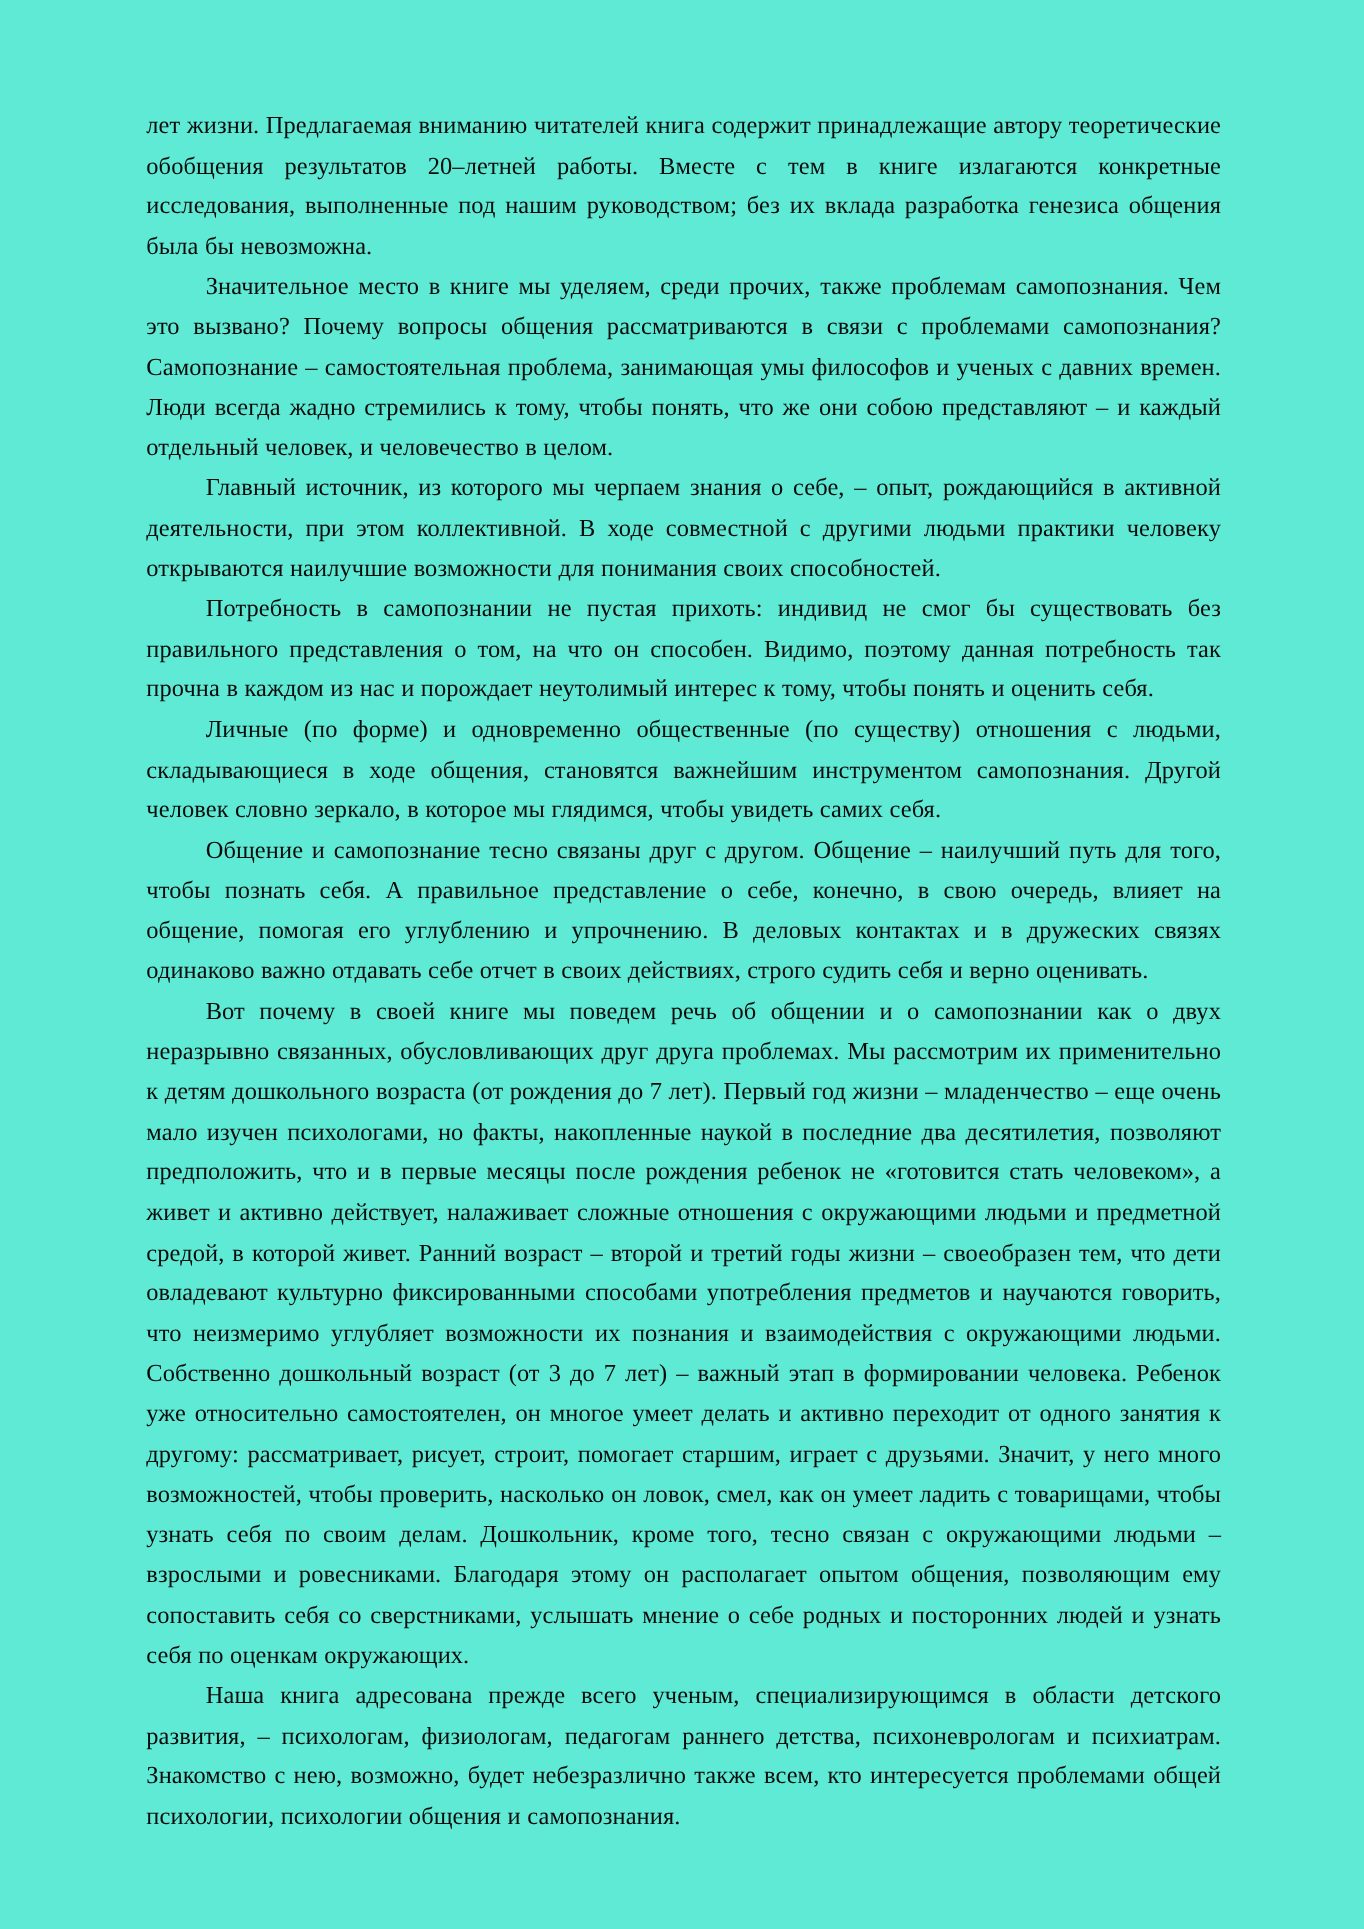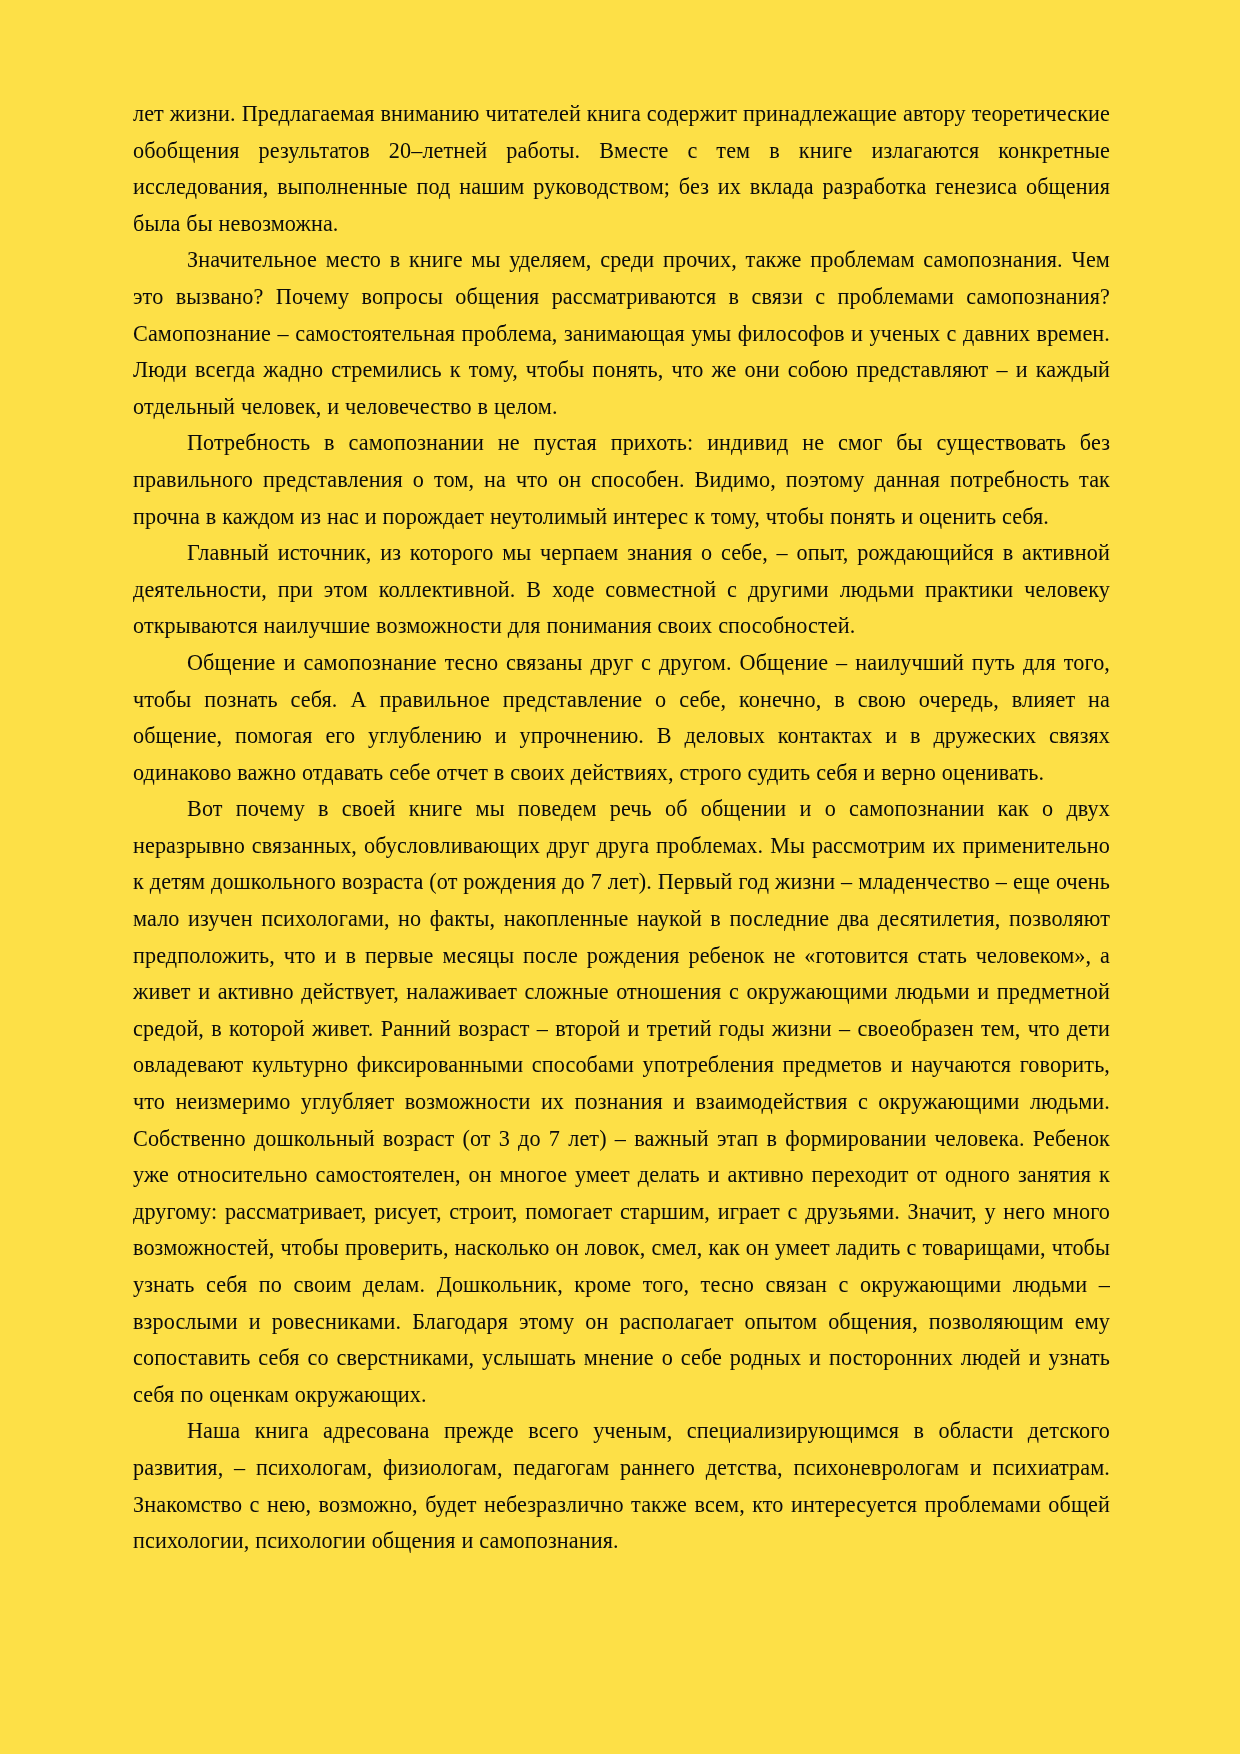--- a/index.html
+++ b/index.html
@@ -11,21 +11,21 @@
     width: 1240px;
     height: 1754px;
     font-family: "Liberation Serif", "DejaVu Serif", serif;
     color: #000000;
     -webkit-font-smoothing: none;
   }
   .page {
     position: relative;
     width: 1240px;
     height: 1754px;
-    background: #fde047;
+    background: #5eead4;
     box-sizing: border-box;
     padding: 96px 130px 0 133px;
   }
   .body-text {
     width: 977px;
   }
   p.para {
     margin: 0;
     padding: 0;
     text-align: justify;
@@ -41,20 +41,21 @@
     text-indent: 0;
   }
 </style>
 </head>
 <body>
 
 <div class="page">
   <div class="body-text">
     <p class="para no-indent">лет жизни. Предлагаемая вниманию читателей книга содержит принадлежащие автору теоретические обобщения результатов 20–летней работы. Вместе с тем в книге излагаются конкретные исследования, выполненные под нашим руководством; без их вклада разработка генезиса общения была бы невозможна.</p>
     <p class="para">Значительное место в книге мы уделяем, среди прочих, также проблемам самопознания. Чем это вызвано? Почему вопросы общения рассматриваются в связи с проблемами самопознания? Самопознание – самостоятельная проблема, занимающая умы философов и ученых с давних времен. Люди всегда жадно стремились к тому, чтобы понять, что же они собою представляют – и каждый отдельный человек, и человечество в целом.</p>
+    <p class="para">Главный источник, из которого мы черпаем знания о себе, – опыт, рождающийся в активной деятельности, при этом коллективной. В ходе совместной с другими людьми практики человеку открываются наилучшие возможности для понимания своих способностей.</p>
     <p class="para">Потребность в самопознании не пустая прихоть: индивид не смог бы существовать без правильного представления о том, на что он способен. Видимо, поэтому данная потребность так прочна в каждом из нас и порождает неутолимый интерес к тому, чтобы понять и оценить себя.</p>
-    <p class="para">Главный источник, из которого мы черпаем знания о себе, – опыт, рождающийся в активной деятельности, при этом коллективной. В ходе совместной с другими людьми практики человеку открываются наилучшие возможности для понимания своих способностей.</p>
+    <p class="para">Личные (по форме) и одновременно общественные (по существу) отношения с людьми, складывающиеся в ходе общения, становятся важнейшим инструментом самопознания. Другой человек словно зеркало, в которое мы глядимся, чтобы увидеть самих себя.</p>
     <p class="para">Общение и самопознание тесно связаны друг с другом. Общение – наилучший путь для того, чтобы познать себя. А правильное представление о себе, конечно, в свою очередь, влияет на общение, помогая его углублению и упрочнению. В деловых контактах и в дружеских связях одинаково важно отдавать себе отчет в своих действиях, строго судить себя и верно оценивать.</p>
     <p class="para">Вот почему в своей книге мы поведем речь об общении и о самопознании как о двух неразрывно связанных, обусловливающих друг друга проблемах. Мы рассмотрим их применительно к детям дошкольного возраста (от рождения до 7 лет). Первый год жизни – младенчество – еще очень мало изучен психологами, но факты, накопленные наукой в последние два десятилетия, позволяют предположить, что и в первые месяцы после рождения ребенок не «готовится стать человеком», а живет и активно действует, налаживает сложные отношения с окружающими людьми и предметной средой, в которой живет. Ранний возраст – второй и третий годы жизни – своеобразен тем, что дети овладевают культурно фиксированными способами употребления предметов и научаются говорить, что неизмеримо углубляет возможности их познания и взаимодействия с окружающими людьми. Собственно дошкольный возраст (от 3 до 7 лет) – важный этап в формировании человека. Ребенок уже относительно самостоятелен, он многое умеет делать и активно переходит от одного занятия к другому: рассматривает, рисует, строит, помогает старшим, играет с друзьями. Значит, у него много возможностей, чтобы проверить, насколько он ловок, смел, как он умеет ладить с товарищами, чтобы узнать себя по своим делам. Дошкольник, кроме того, тесно связан с окружающими людьми – взрослыми и ровесниками. Благодаря этому он располагает опытом общения, позволяющим ему сопоставить себя со сверстниками, услышать мнение о себе родных и посторонних людей и узнать себя по оценкам окружающих.</p>
     <p class="para">Наша книга адресована прежде всего ученым, специализирующимся в области детского развития, – психологам, физиологам, педагогам раннего детства, психоневрологам и психиатрам. Знакомство с нею, возможно, будет небезразлично также всем, кто интересуется проблемами общей психологии, психологии общения и самопознания.</p>
 
   </div>
 </div>
 
 </body></html>

